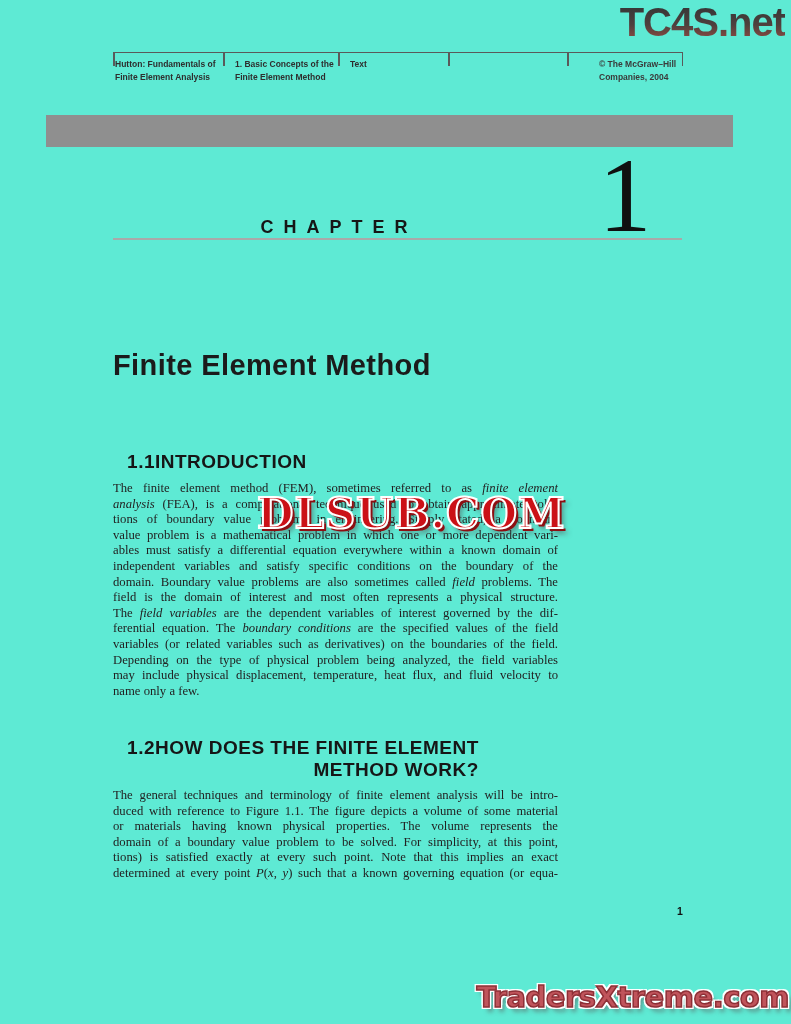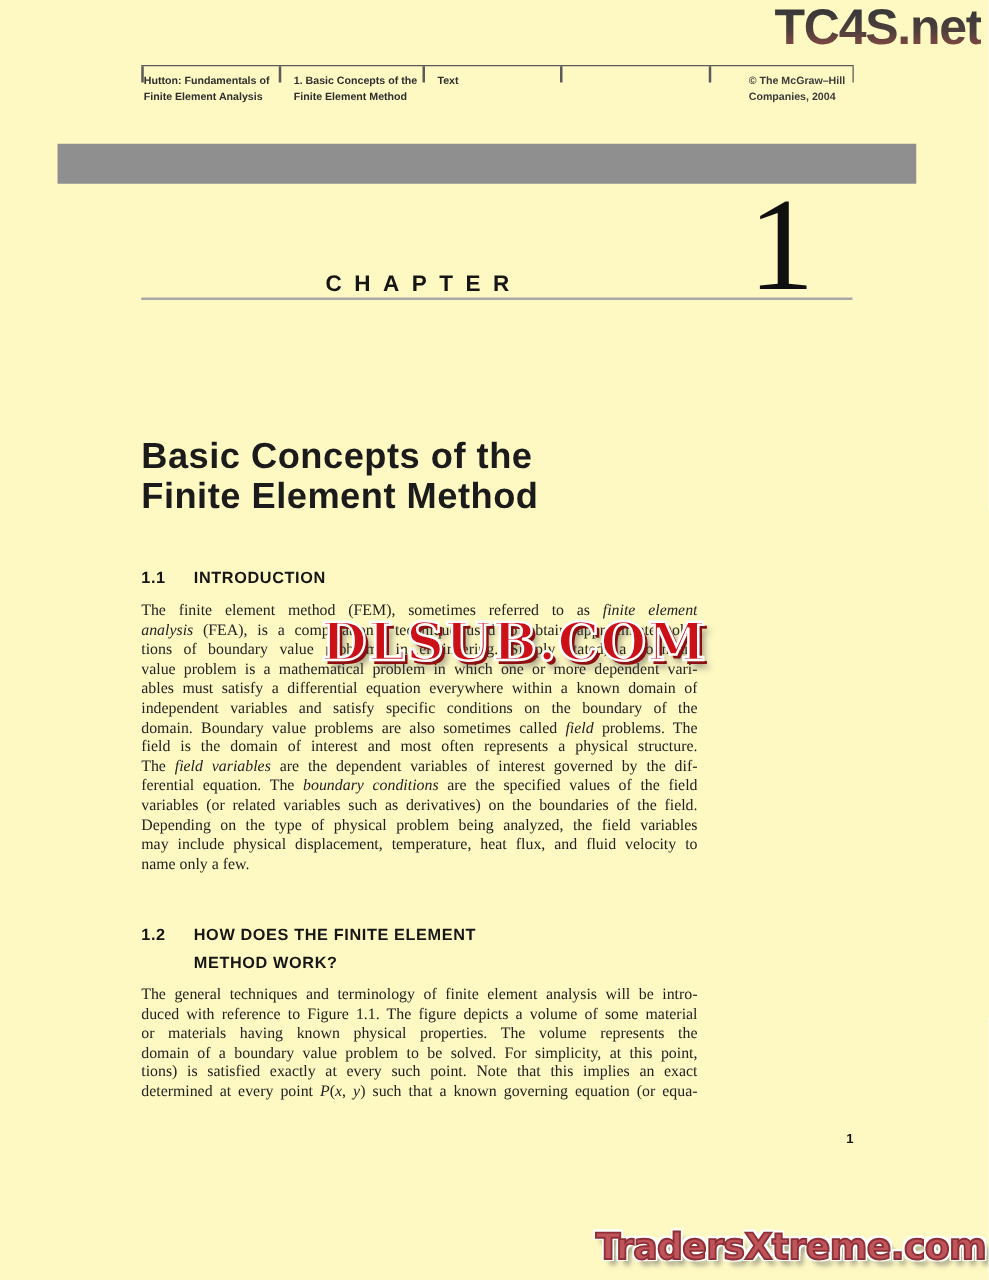--- a/index.html
+++ b/index.html
@@ -1,16 +1,16 @@
 <!DOCTYPE html>
 <html><head>
 <meta charset="utf-8">
 <style>
   html,body{margin:0;padding:0;background:#ffffff;}
-  .page{position:relative;width:791px;height:1024px;background:#fef9c3;overflow:hidden;
+  .page{position:relative;width:791px;height:1024px;background:#5eead4;overflow:hidden;
         font-family:"Liberation Serif",serif;color:#1e1e1e;}
 
   
   .hdr{position:absolute;left:113px;top:52px;width:570px;border-top:1.5px solid #5a5a5a;}
   .hdr .tick{position:absolute;top:0;width:1.5px;height:13px;background:#5a5a5a;}
   .hdr-col{position:absolute;top:5px;font-family:"Liberation Sans",sans-serif;
            font-size:8.5px;line-height:12.5px;font-weight:bold;color:#2e2e2e;white-space:nowrap;}
   .hdr-col.light{font-weight:normal;color:#3a3a3a;}
 
   
@@ -22,21 +22,21 @@
                  font-family:"Liberation Sans",sans-serif;font-weight:bold;font-size:18px;
                  letter-spacing:10px;color:#161616;}
   .chapter-number{position:absolute;left:592px;top:146px;width:66px;text-align:center;
                   font-family:"Liberation Serif",serif;font-size:106px;line-height:100px;
                   color:#101010;font-weight:normal;}
 
   
   .book-title{position:absolute;left:113px;top:349px;font-family:"Liberation Sans",sans-serif;
               font-weight:bold;font-size:29px;line-height:32px;letter-spacing:0.4px;color:#1b1b1b;}
   .sec-heading{position:absolute;left:113px;display:flex;font-family:"Liberation Sans",sans-serif;
-               font-weight:bold;font-size:13px;line-height:22px;letter-spacing:0.5px;color:#161616;}
+               font-weight:bold;font-size:19px;line-height:22px;letter-spacing:0.5px;color:#161616;text-align:right;}
   .sec-heading .sec-num{width:42px;flex:0 0 42px;}
   .sec-1-1{top:451px;}
   .sec-1-2{top:737px;}
 
   
   .para{position:absolute;left:113px;width:445px;font-size:12.7px;line-height:15.6px;color:#222222;}
   .para .line{text-align:justify;text-align-last:justify;height:15.6px;overflow:hidden;}
   .para.last-left .line:last-child{text-align-last:left;}
   .para-1{top:481px;}
   .para-2{top:788px;}
@@ -87,21 +87,20 @@
       </div>
   </div>
 
   <div class="banner"></div>
 
   <div class="chapter-label">CHAPTER</div>
   <div class="chapter-rule"></div>
   <div class="chapter-number">1</div>
 
   <div class="book-title">
-      <div class="line">Basic Concepts of the</div>
       <div class="line">Finite Element Method</div>
     </div>
 
   <div class="sec-heading sec-1-1">
     <span class="sec-num">1.1</span>
     <span class="sec-text">
         <div class="line">INTRODUCTION</div>
       </span>
   </div>
   <div class="para para-1 last-left">

